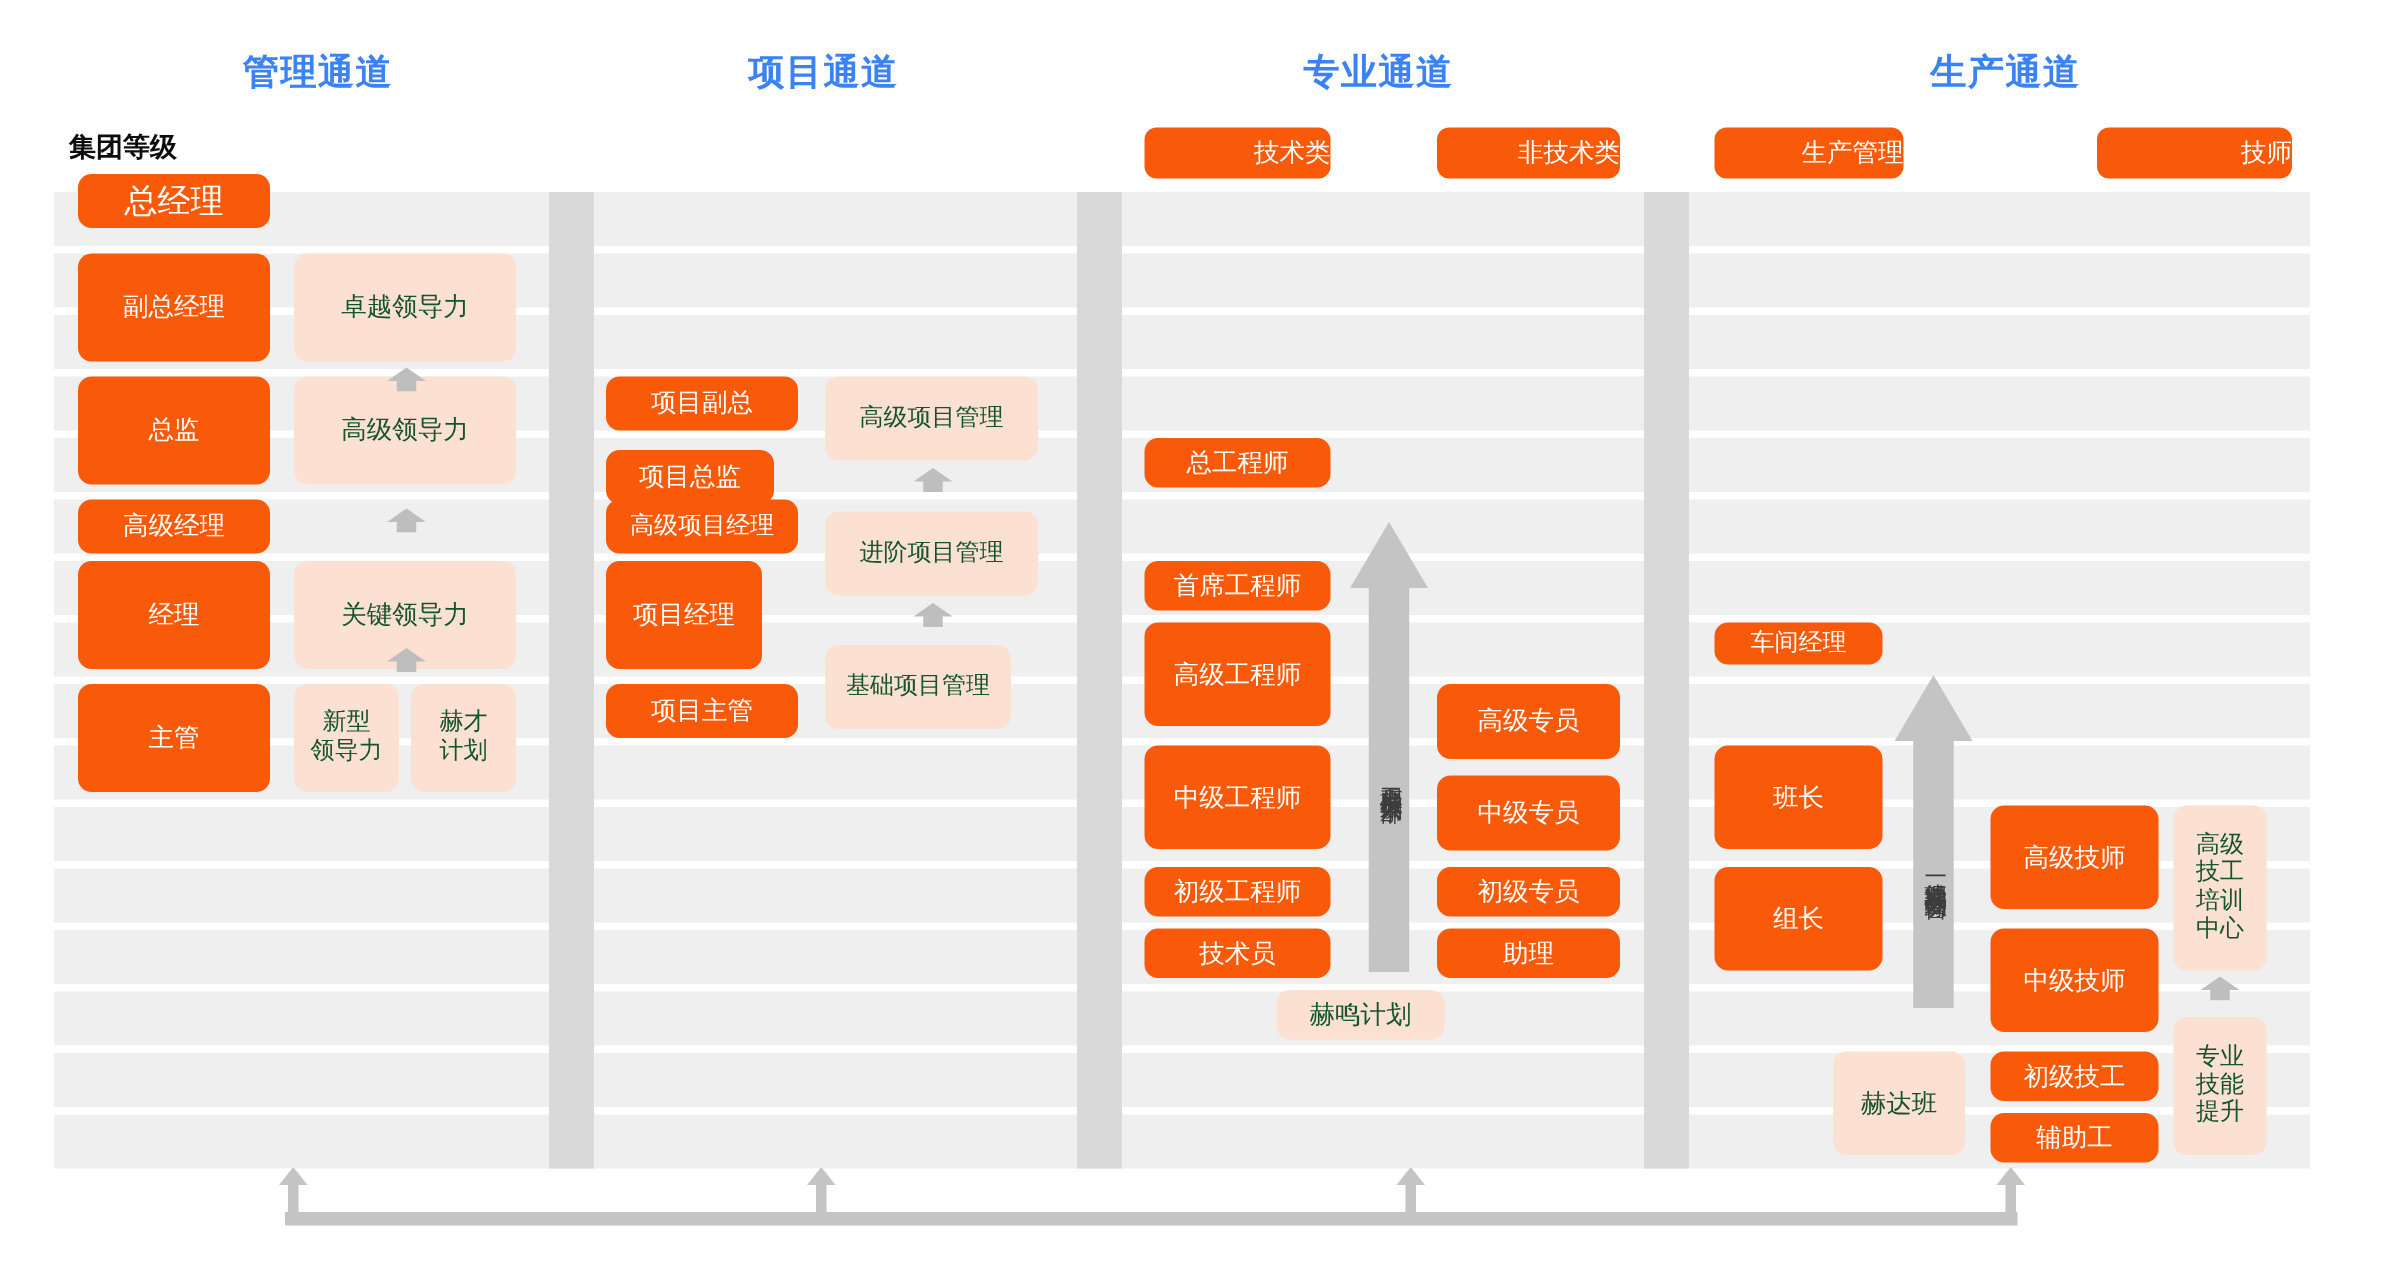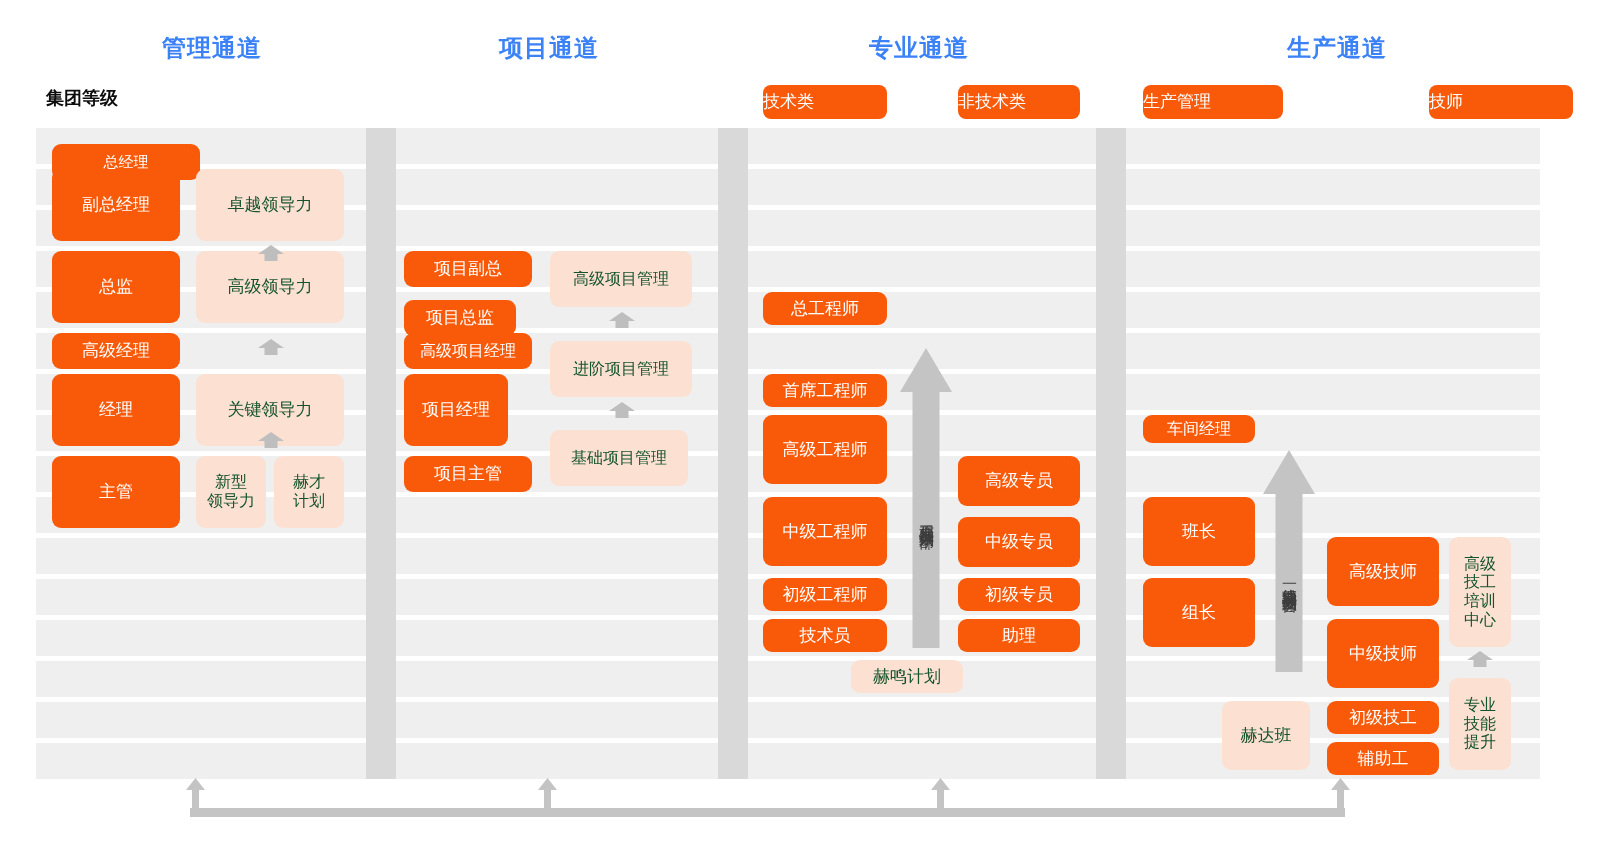--- a/index.html
+++ b/index.html
@@ -22,21 +22,21 @@
   }
   .grade-label{
     position:absolute;left:46px;top:86px;
     font-size:18px;font-weight:bold;color:#0d0d0d;white-space:nowrap;
   }
   
   .subcat{
     position:absolute;
     height:34px;line-height:34px;
     background:#F85A0A;color:#fff;border-radius:8px;
-    font-size:17px;text-align:left;white-space:nowrap;
+    font-size:17px;text-align:right;white-space:nowrap;
   }
 
   
   .row-band{
     position:absolute;left:36px;width:1504px;height:36px;
     background:#EFEFEF;
   }
   .divider{
     position:absolute;width:30px;background:#D9D9D9;
   }
@@ -85,22 +85,22 @@
       <div class="ch-title" style="left:549px;top:32px">项目通道</div>
       <div class="ch-title" style="left:919px;top:32px">专业通道</div>
       <div class="ch-title" style="left:1337px;top:32px">生产通道</div>
     </div>
 
   <div class="grade-label">集团等级</div>
 
   <div id="subcats">
       <div class="subcat" style="left:763px;top:85px;width:124px">技术类</div>
       <div class="subcat" style="left:958px;top:85px;width:122px">非技术类</div>
-      <div class="subcat" style="left:1143px;top:85px;width:140px">生产管理</div>
-      <div class="subcat" style="left:1429px;top:85px;width:144px">技师</div>
+      <div class="subcat" style="left:1143px;top:85px;width:126px">生产管理</div>
+      <div class="subcat" style="left:1398px;top:85px;width:130px">技师</div>
     </div>
 
   <div id="grid">
       <div class="row-band" style="left:36px;top:128px;width:1504px;height:36px"></div>
       <div class="row-band" style="left:36px;top:169px;width:1504px;height:36px"></div>
       <div class="row-band" style="left:36px;top:210px;width:1504px;height:36px"></div>
       <div class="row-band" style="left:36px;top:251px;width:1504px;height:36px"></div>
       <div class="row-band" style="left:36px;top:292px;width:1504px;height:36px"></div>
       <div class="row-band" style="left:36px;top:333px;width:1504px;height:36px"></div>
       <div class="row-band" style="left:36px;top:374px;width:1504px;height:36px"></div>
@@ -112,21 +112,21 @@
       <div class="row-band" style="left:36px;top:620px;width:1504px;height:36px"></div>
       <div class="row-band" style="left:36px;top:661px;width:1504px;height:36px"></div>
       <div class="row-band" style="left:36px;top:702px;width:1504px;height:36px"></div>
       <div class="row-band" style="left:36px;top:743px;width:1504px;height:36px"></div>
       <div class="divider" style="left:366px;top:128px;height:651px"></div>
       <div class="divider" style="left:718px;top:128px;height:651px"></div>
       <div class="divider" style="left:1096px;top:128px;height:651px"></div>
     </div>
 
   <div id="boxes">
-      <div class="box solid" style="left:52px;top:144px;width:148px;height:36px;font-size:15px">
+      <div class="box solid" style="left:52px;top:116px;width:128px;height:36px;font-size:22px">
         <span class="lbl">总经理</span>
       </div>
       <div class="box solid" style="left:52px;top:169px;width:128px;height:72px;font-size:17px">
         <span class="lbl">副总经理</span>
       </div>
       <div class="box solid" style="left:52px;top:251px;width:128px;height:72px;font-size:17px">
         <span class="lbl">总监</span>
       </div>
       <div class="box solid" style="left:52px;top:333px;width:128px;height:36px;font-size:17px">
         <span class="lbl">高级经理</span>
@@ -166,21 +166,21 @@
       </div>
       <div class="box solid" style="left:404px;top:456px;width:128px;height:36px;font-size:17px">
         <span class="lbl">项目主管</span>
       </div>
       <div class="box soft" style="left:550px;top:251px;width:142px;height:56px;font-size:16px">
         <span class="lbl">高级项目管理</span>
       </div>
       <div class="box soft" style="left:550px;top:341px;width:142px;height:56px;font-size:16px">
         <span class="lbl">进阶项目管理</span>
       </div>
-      <div class="box soft" style="left:550px;top:430px;width:138px;height:56px;font-size:16px">
+      <div class="box soft" style="left:550px;top:430px;width:124px;height:56px;font-size:16px">
         <span class="lbl">基础项目管理</span>
       </div>
       <div class="box solid" style="left:763px;top:292px;width:124px;height:33px;font-size:17px">
         <span class="lbl">总工程师</span>
       </div>
       <div class="box solid" style="left:763px;top:374px;width:124px;height:33px;font-size:17px">
         <span class="lbl">首席工程师</span>
       </div>
       <div class="box solid" style="left:763px;top:415px;width:124px;height:69px;font-size:17px">
         <span class="lbl">高级工程师</span>

